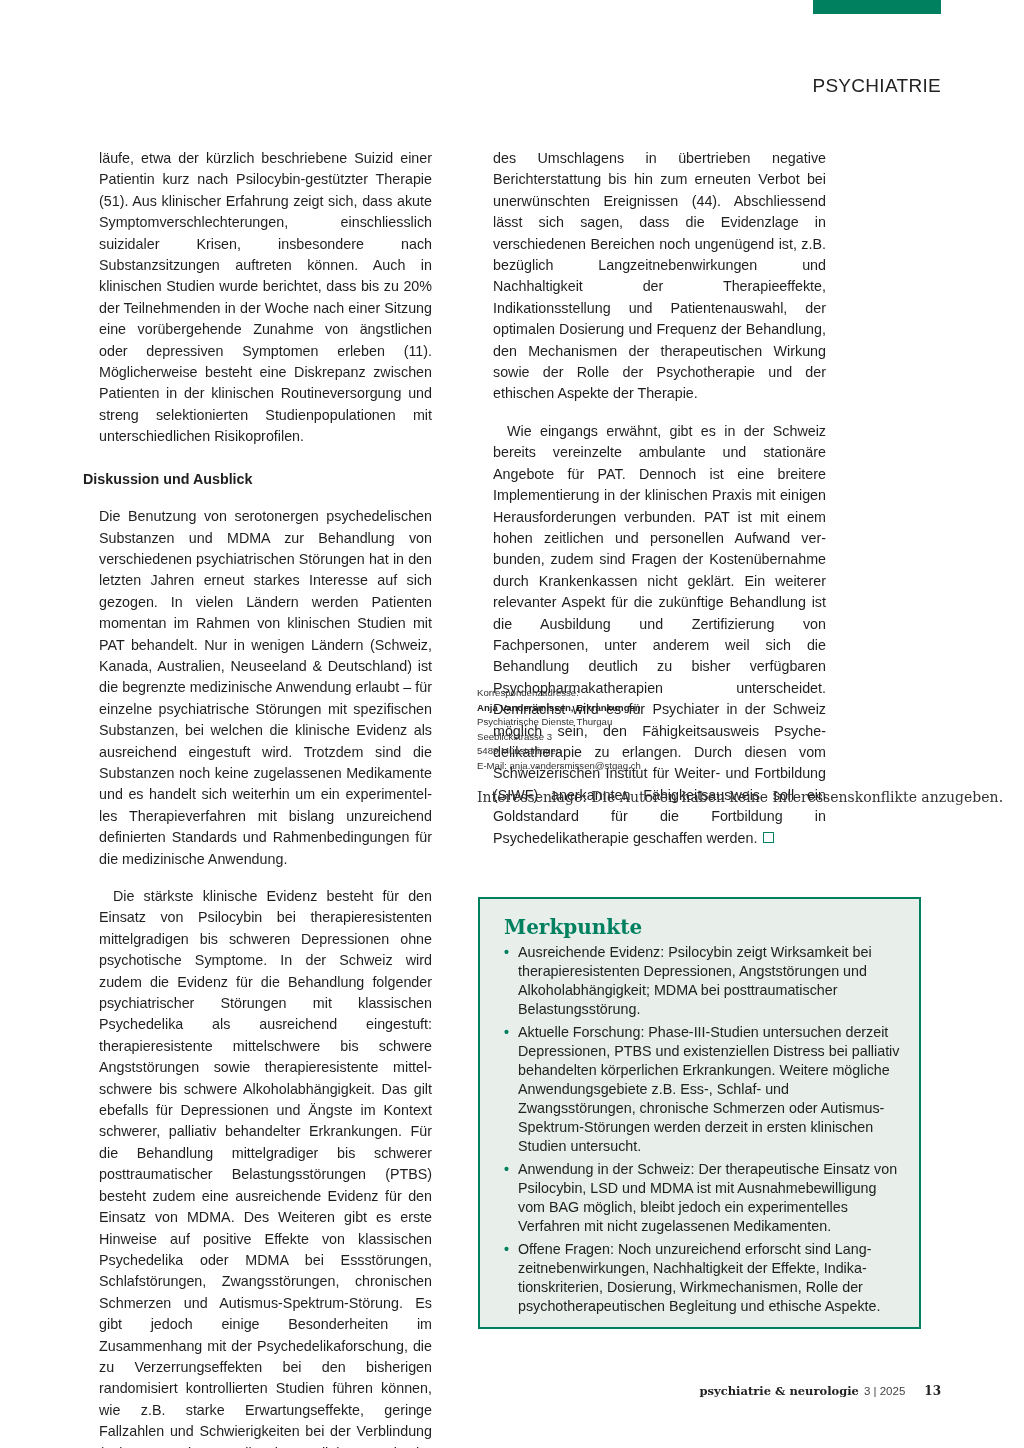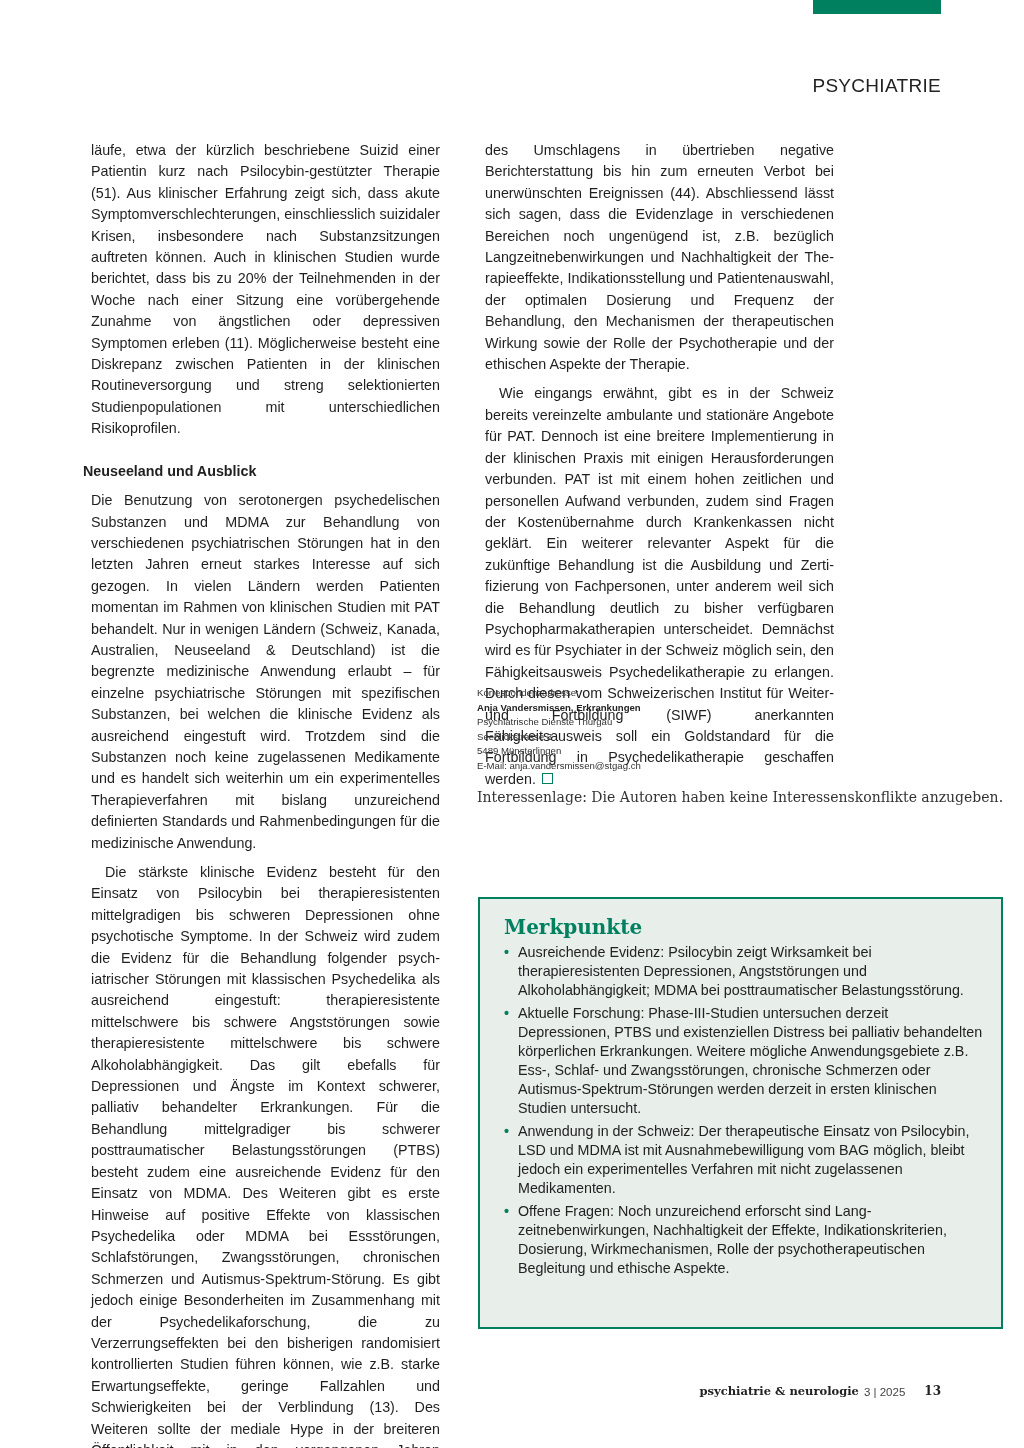--- a/index.html
+++ b/index.html
@@ -2,46 +2,46 @@
 <html><head>
 <meta charset="utf-8">
 <style>
   html, body { margin: 0; padding: 0; background: #ffffff; }
   body { width: 1024px; height: 1448px; position: relative; overflow: hidden; color: #1f1f1f; font-family: "Liberation Sans", sans-serif; }
   .top-bar { position: absolute; left: 813px; top: 0; width: 128px; height: 14px; background: #00805f; }
   .section-label { position: absolute; right: 83px; top: 31px; font-size: 19px; letter-spacing: 0.3px; color: #222; font-family: "Liberation Sans", sans-serif; margin-top: 44px; }
   .col { position: absolute; top: 132px; width: 365px; font-size: 14.3px; line-height: 21.4px; text-align: justify; hyphens: manual; }
   .col-left { left: 83px; }
   .col-right { left: 477px; }
-  .col p { margin: 8px; }
+  .col p { margin: 16px; }
   .col p.indent { text-indent: 14px; }
   .col h3 { margin: 21px 0 0 0; font-size: 14.3px; line-height: 21.4px; font-weight: bold; }
   .end-mark { display: inline-block; width: 9px; height: 9px; border: 1.6px solid #00805f; margin-left: 6px; vertical-align: -0px; }
   .contact { position: absolute; left: 477px; top: 686px; font-size: 9.6px; line-height: 14.6px; color: #333; }
   .contact .name { font-weight: bold; color: #222; }
   .interests { position: absolute; left: 477px; top: 789px; font-size: 14px; color: #333; font-family: "DejaVu Serif", "Liberation Serif", serif; }
-  .box { position: absolute; left: 478px; top: 897px; width: 525px; height: 432px; background: #e8efeb; border: 2px solid #00805f; box-sizing: border-box; padding: 16px 18px 0 24px; }
+  .box { position: absolute; left: 478px; top: 897px; width: 443px; height: 432px; background: #e8efeb; border: 2px solid #00805f; box-sizing: border-box; padding: 16px 18px 0 24px; }
   .box h2 { margin: 0 0 4px 0; font-family: "DejaVu Serif", "Liberation Serif", serif; font-weight: bold; font-size: 20px; color: #00805f; }
   .box ul { margin: 0; padding: 0; list-style: none; }
   .box li { position: relative; padding-left: 14px; font-size: 14.3px; line-height: 19px; margin-bottom: 4px; color: #222; }
   .box li .bullet { position: absolute; left: 0; top: 0; color: #00805f; font-weight: bold; }
-  .footer { position: absolute; right: 83px; top: 1384px; font-size: 12px; color: #222; display: flex; align-items: flex-end; gap: 5px; }
+  .footer { position: absolute; right: 83px; top: 1384px; font-size: 12px; color: #222; display: flex; align-items: center; gap: 5px; }
   .footer .journal { font-family: "DejaVu Serif", "Liberation Serif", serif; font-weight: bold; font-size: 11.5px; }
   .footer .issue { font-size: 11.5px; color: #444; }
   .footer .page { font-family: "DejaVu Serif", "Liberation Serif", serif; font-weight: bold; font-size: 12px; margin-left: 14px; }
 </style>
 </head>
 <body>
 
 <div class="top-bar"></div>
 <div class="section-label">PSYCHIATRIE</div>
 
 <div class="col col-left">
   <p>läufe, etwa der kürzlich beschriebene Suizid einer Patientin kurz nach Psilocybin-gestützter Therapie (51). Aus klinischer Erfahrung zeigt sich, dass akute Symptomverschlechterun­gen, einschliesslich suizidaler Krisen, insbesondere nach Substanzsitzungen auftreten können. Auch in klinischen Studien wurde berichtet, dass bis zu 20% der Teilnehmen­den in der Woche nach einer Sitzung eine vorübergehende Zunahme von ängstlichen oder depressiven Symptomen erleben (11). Möglicherweise besteht eine Diskrepanz zwi­schen Patienten in der klinischen Routineversorgung und streng selektionierten Studienpopulationen mit unterschied­lichen Risikoprofilen.</p>
-  <h3>Neuseeland und Ausblick</h3>
+  <h3>Diskussion und Ausblick</h3>
   <p>Die Benutzung von serotonergen psychedelischen Substan­zen und MDMA zur Behandlung von verschiedenen psychi­atrischen Störungen hat in den letzten Jahren erneut star­kes Interesse auf sich gezogen. In vielen Ländern werden Patienten momentan im Rahmen von klinischen Studien mit PAT behandelt. Nur in wenigen Ländern (Schweiz, Kanada, Australien, Neuseeland &amp; Deutschland) ist die begrenzte medizinische Anwendung erlaubt – für einzelne psychiatri­sche Störungen mit spezifischen Substanzen, bei welchen die klinische Evidenz als ausreichend eingestuft wird. Trotz­dem sind die Substanzen noch keine zugelassenen Medika­mente und es handelt sich weiterhin um ein experimentel­les Therapieverfahren mit bislang unzureichend definierten Standards und Rahmenbedingungen für die medizinische Anwendung.</p>
   <p class="indent">Die stärkste klinische Evidenz besteht für den Einsatz von Psilocybin bei therapieresistenten mittelgradigen bis schweren Depressionen ohne psychotische Symptome. In der Schweiz wird zudem die Evidenz für die Behandlung folgender psych­iatrischer Störungen mit klassischen Psychedelika als aus­reichend eingestuft: therapieresistente mittelschwere bis schwere Angststörungen sowie therapieresistente mittel­schwere bis schwere Alkoholabhängigkeit. Das gilt ebefalls für Depressionen und Ängste im Kontext schwerer, palliativ behandelter Erkrankungen. Für die Behandlung mittelgra­diger bis schwerer posttraumatischer Belastungsstörungen (PTBS) besteht zudem eine ausreichende Evidenz für den Einsatz von MDMA. Des Weiteren gibt es erste Hinweise auf positive Effekte von klassischen Psychedelika oder MDMA bei Essstörungen, Schlafstörungen, Zwangsstörungen, chroni­schen Schmerzen und Autismus-Spektrum-Störung. Es gibt jedoch einige Besonderheiten im Zusammenhang mit der Psychedelikaforschung, die zu Verzerrungseffekten bei den bisherigen randomisiert kontrollierten Studien führen kön­nen, wie z.B. starke Erwartungseffekte, geringe Fallzahlen und Schwierigkeiten bei der Verblindung (13). Des Weiteren sollte der mediale Hype in der breiteren Öffentlichkeit mit in den vergangenen Jahren übertrieben positiven Berichts­erstattungen berücksichtigt werden, ebenso wie die Gefahr</p>
 </div>
 
 <div class="col col-right">
   <p>des Umschlagens in übertrieben negative Berichterstattung bis hin zum erneuten Verbot bei unerwünschten Ereignissen (44). Abschliessend lässt sich sagen, dass die Evidenzlage in verschiedenen Bereichen noch ungenügend ist, z.B. bezüg­lich Langzeitnebenwirkungen und Nachhaltigkeit der The­rapieeffekte, Indikationsstellung und Patientenauswahl, der optimalen Dosierung und Frequenz der Behandlung, den Mechanismen der therapeutischen Wirkung sowie der Rolle der Psychotherapie und der ethischen Aspekte der Therapie.</p>
   <p class="indent"><span>Wie eingangs erwähnt, gibt es in der Schweiz bereits ver­einzelte ambulante und stationäre Angebote für PAT. Den­noch ist eine breitere Implementierung in der klinischen Praxis mit einigen Herausforderungen verbunden. PAT ist mit einem hohen zeitlichen und personellen Aufwand ver­bunden, zudem sind Fragen der Kostenübernahme durch Krankenkassen nicht geklärt. Ein weiterer relevanter Aspekt für die zukünftige Behandlung ist die Ausbildung und Zerti­fizierung von Fachpersonen, unter anderem weil sich die Behandlung deutlich zu bisher verfügbaren Psychopharma­katherapien unterscheidet. Demnächst wird es für Psychiater in der Schweiz möglich sein, den Fähigkeitsausweis Psyche­delikatherapie zu erlangen. Durch diesen vom Schweizeri­schen Institut für Weiter- und Fortbildung (SIWF) aner­kannten Fähigkeitsausweis soll ein Goldstandard für die Fortbildung in Psychedelikatherapie geschaffen werden.</span><span class="end-mark"></span></p>
 </div>
 
 <div class="contact">

